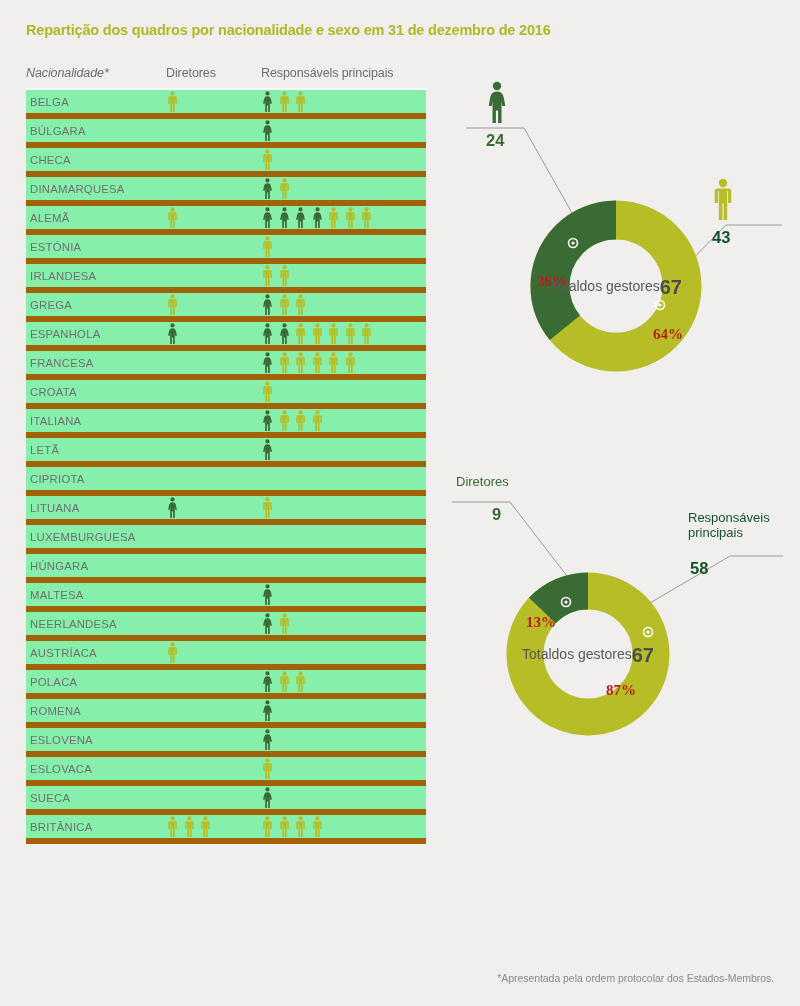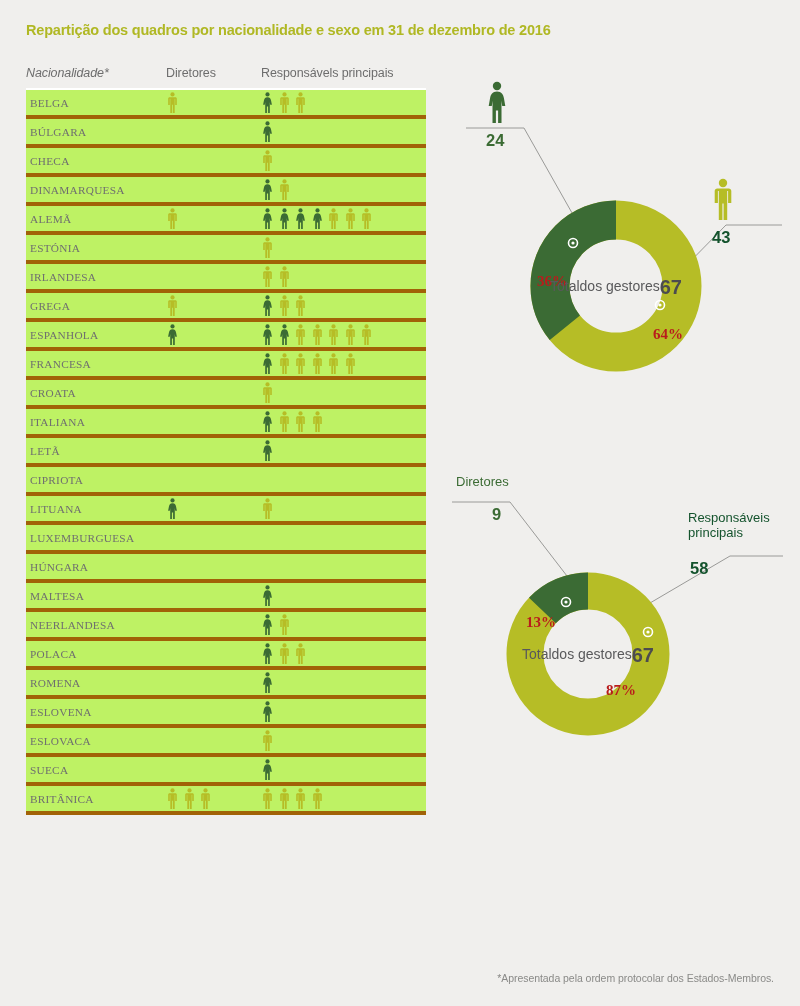--- a/index.html
+++ b/index.html
@@ -25,24 +25,23 @@
     font-size: 12.5px; color: #6d6d6d; white-space: nowrap;
     letter-spacing: -0.1px;
   }
   .th.c-nat { width: 140px; font-style: italic; }
   .th.c-dir { width: 95px; }
   .th.c-res { flex: 1; }
   .thead-rule { height: 2px; background: #ffffff; width: 400px; }
 
   .row {
     display: flex; align-items: center;
-    height: 29px; background: #bef264;
-    border-bottom: 4px solid #a16207;
+    height: 29px; background: #86efac;
+    border-bottom: 6px solid #a16207;
     position: relative;
-    font-family: Liberation Serif, serif;
   }
   .row .c-nat {
     width: 140px; padding-left: 4px;
     font-size: 11.3px; color: #6f6f6f;
     letter-spacing: 0.25px; white-space: nowrap;
   }
   .row .c-dir { width: 95px; display: flex; align-items: center; gap: 3.5px; }
   .row .c-res { flex: 1; display: flex; align-items: center; gap: 3.5px; }
 
   
@@ -398,20 +397,30 @@
           <div class="c-res">
             <svg class="fig f" viewBox="0 0 13 21">
               <circle cx="6.5" cy="2.4" r="2.1" fill="currentColor"></circle>
               <path d="M6.5 5.2c-2.4 0-3.3 1.6-3.6 3.5L2.1 12.8h1.7l.4-2.8V21h1.7v-6.6h1.2V21h1.7V10l.4 2.8h1.7L10.1 8.7C9.8 6.8 8.9 5.2 6.5 5.2z" fill="currentColor"></path>
             </svg>
             <svg class="fig m" viewBox="0 0 13 21">
               <circle cx="6.5" cy="2.4" r="2.1" fill="currentColor"></circle>
               <path d="M3.6 5.3h5.8c.8 0 1.4.6 1.4 1.4v6.2H9.2V6.7h-.5V21H6.9v-8.2h-.8V21H4.3V6.7h-.5v6.2H2.2V6.7c0-.8.6-1.4 1.4-1.4z" fill="currentColor"></path>
             </svg>
           </div>
+        </div>
+        <div class="row">
+          <div class="c-nat">AUSTRÍACA</div>
+          <div class="c-dir">
+            <svg class="fig m" viewBox="0 0 13 21">
+              <circle cx="6.5" cy="2.4" r="2.1" fill="currentColor"></circle>
+              <path d="M3.6 5.3h5.8c.8 0 1.4.6 1.4 1.4v6.2H9.2V6.7h-.5V21H6.9v-8.2h-.8V21H4.3V6.7h-.5v6.2H2.2V6.7c0-.8.6-1.4 1.4-1.4z" fill="currentColor"></path>
+            </svg>
+          </div>
+          <div class="c-res"></div>
         </div>
         <div class="row">
           <div class="c-nat">POLACA</div>
           <div class="c-dir"></div>
           <div class="c-res">
             <svg class="fig f" viewBox="0 0 13 21">
               <circle cx="6.5" cy="2.4" r="2.1" fill="currentColor"></circle>
               <path d="M6.5 5.2c-2.4 0-3.3 1.6-3.6 3.5L2.1 12.8h1.7l.4-2.8V21h1.7v-6.6h1.2V21h1.7V10l.4 2.8h1.7L10.1 8.7C9.8 6.8 8.9 5.2 6.5 5.2z" fill="currentColor"></path>
             </svg>
             <svg class="fig m" viewBox="0 0 13 21">

